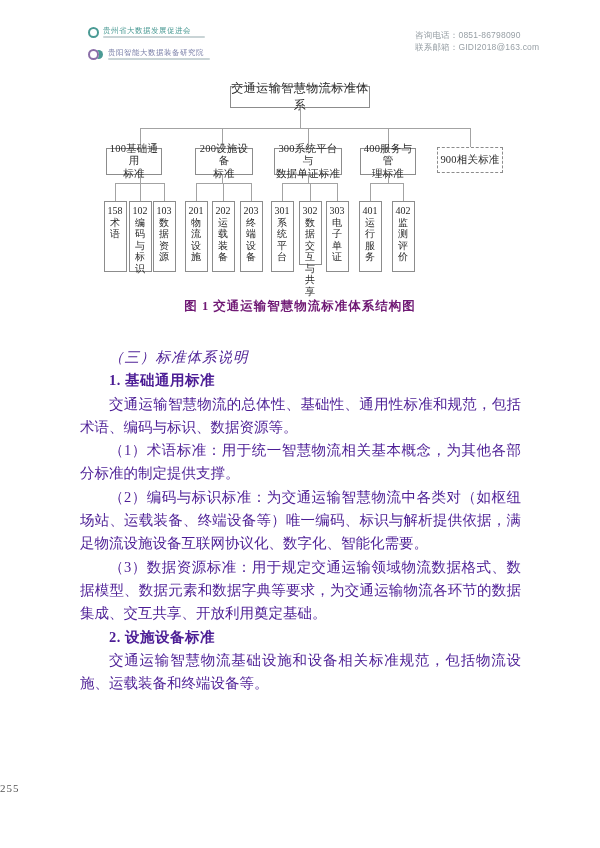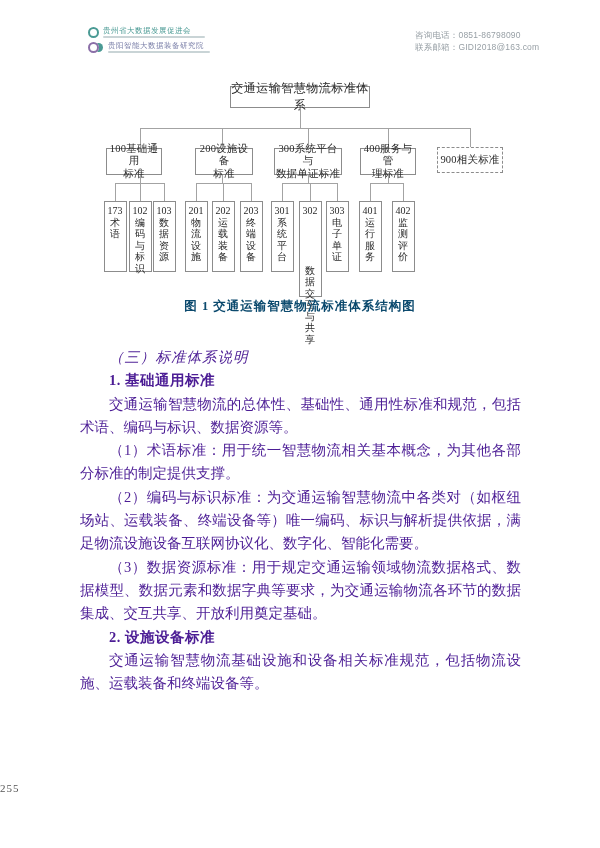--- a/index.html
+++ b/index.html
@@ -9,21 +9,21 @@
     width: 600px;
     height: 848px;
     background: #ffffff;
     font-family: "Liberation Serif", "DejaVu Serif", serif;
     color: #1c1c1c;
     overflow: hidden;
   }
 
   
   .hdr-logo { position: absolute; left: 88px; top: 26px; }
-  .logo-row { display: flex; align-items: center; margin-bottom: 3px; }
+  .logo-row { display: flex; align-items: center; margin-bottom: 10px; }
   .logo-badge {
     width: 11px; height: 11px; border-radius: 50%;
     border: 2px solid #4a9a94; margin-right: 4px; margin-top: 1px;
     flex: 0 0 auto;
   }
   .logo-badge.b2 {
     border-color: #8b6fa8;
     box-shadow: 5px 0 0 -1px #4a9a94;
     margin-right: 9px;
   }
@@ -59,33 +59,33 @@
     font-size: 10.5px; line-height: 12.5px;
     white-space: pre-line; letter-spacing: 0.2px;
   }
   .l2.dashed { border-style: dashed; top: 147px; height: 26px; }
   .l3 {
     top: 201px; width: 23px; height: 71px;
     flex-direction: column; justify-content: flex-start;
     padding-top: 3px;
     font-size: 10px; line-height: 11.5px;
   }
-  .l3.tall { height: 96px; gap: 48px; }
+  .l3.tall { height: 64px; }
   .l3 .vtext {
     display: inline-block; width: 1em;
     word-break: break-all; text-align: center;
   }
   .ln { position: absolute; background: #a3a3a3; }
   .ln.v { width: 1px; }
   .ln.h { height: 1px; }
 
   .dg-caption {
     position: absolute; left: 0; top: 298px; width: 600px;
     text-align: center; font-weight: bold; font-size: 12.5px;
-    color: #0c4a6e; letter-spacing: 1px;
+    color: #701a75; letter-spacing: 1px;
   }
 
   
   .content {
     position: absolute; left: 80px; top: 346px; width: 441px;
     font-size: 14.5px; line-height: 23.3px;
     text-align: justify; color: #4c1d95;
   }
   .content p { text-indent: 2em; }
   .sec-head { font-style: italic; text-indent: 2em; letter-spacing: 1px; }
@@ -163,21 +163,21 @@
     <div class="ln v" style="left:282px;top:183px;height:18px"></div>
     <div class="ln v" style="left:310px;top:183px;height:18px"></div>
     <div class="ln v" style="left:337px;top:183px;height:18px"></div>
 
     <div class="ln v" style="left:388px;top:175px;height:8px"></div>
     <div class="ln h" style="left:370px;top:183px;width:33px"></div>
     <div class="ln v" style="left:370px;top:183px;height:18px"></div>
     <div class="ln v" style="left:403px;top:183px;height:18px"></div>
 
     <div class="dg-box l3" style="left:103.5px">
-      <span>173</span>
+      <span>158</span>
       <span class="vtext">术语</span>
     </div>
     <div class="dg-box l3" style="left:128.5px">
       <span>102</span>
       <span class="vtext">编码与标识</span>
     </div>
     <div class="dg-box l3" style="left:152.5px">
       <span>103</span>
       <span class="vtext">数据资源</span>
     </div>

